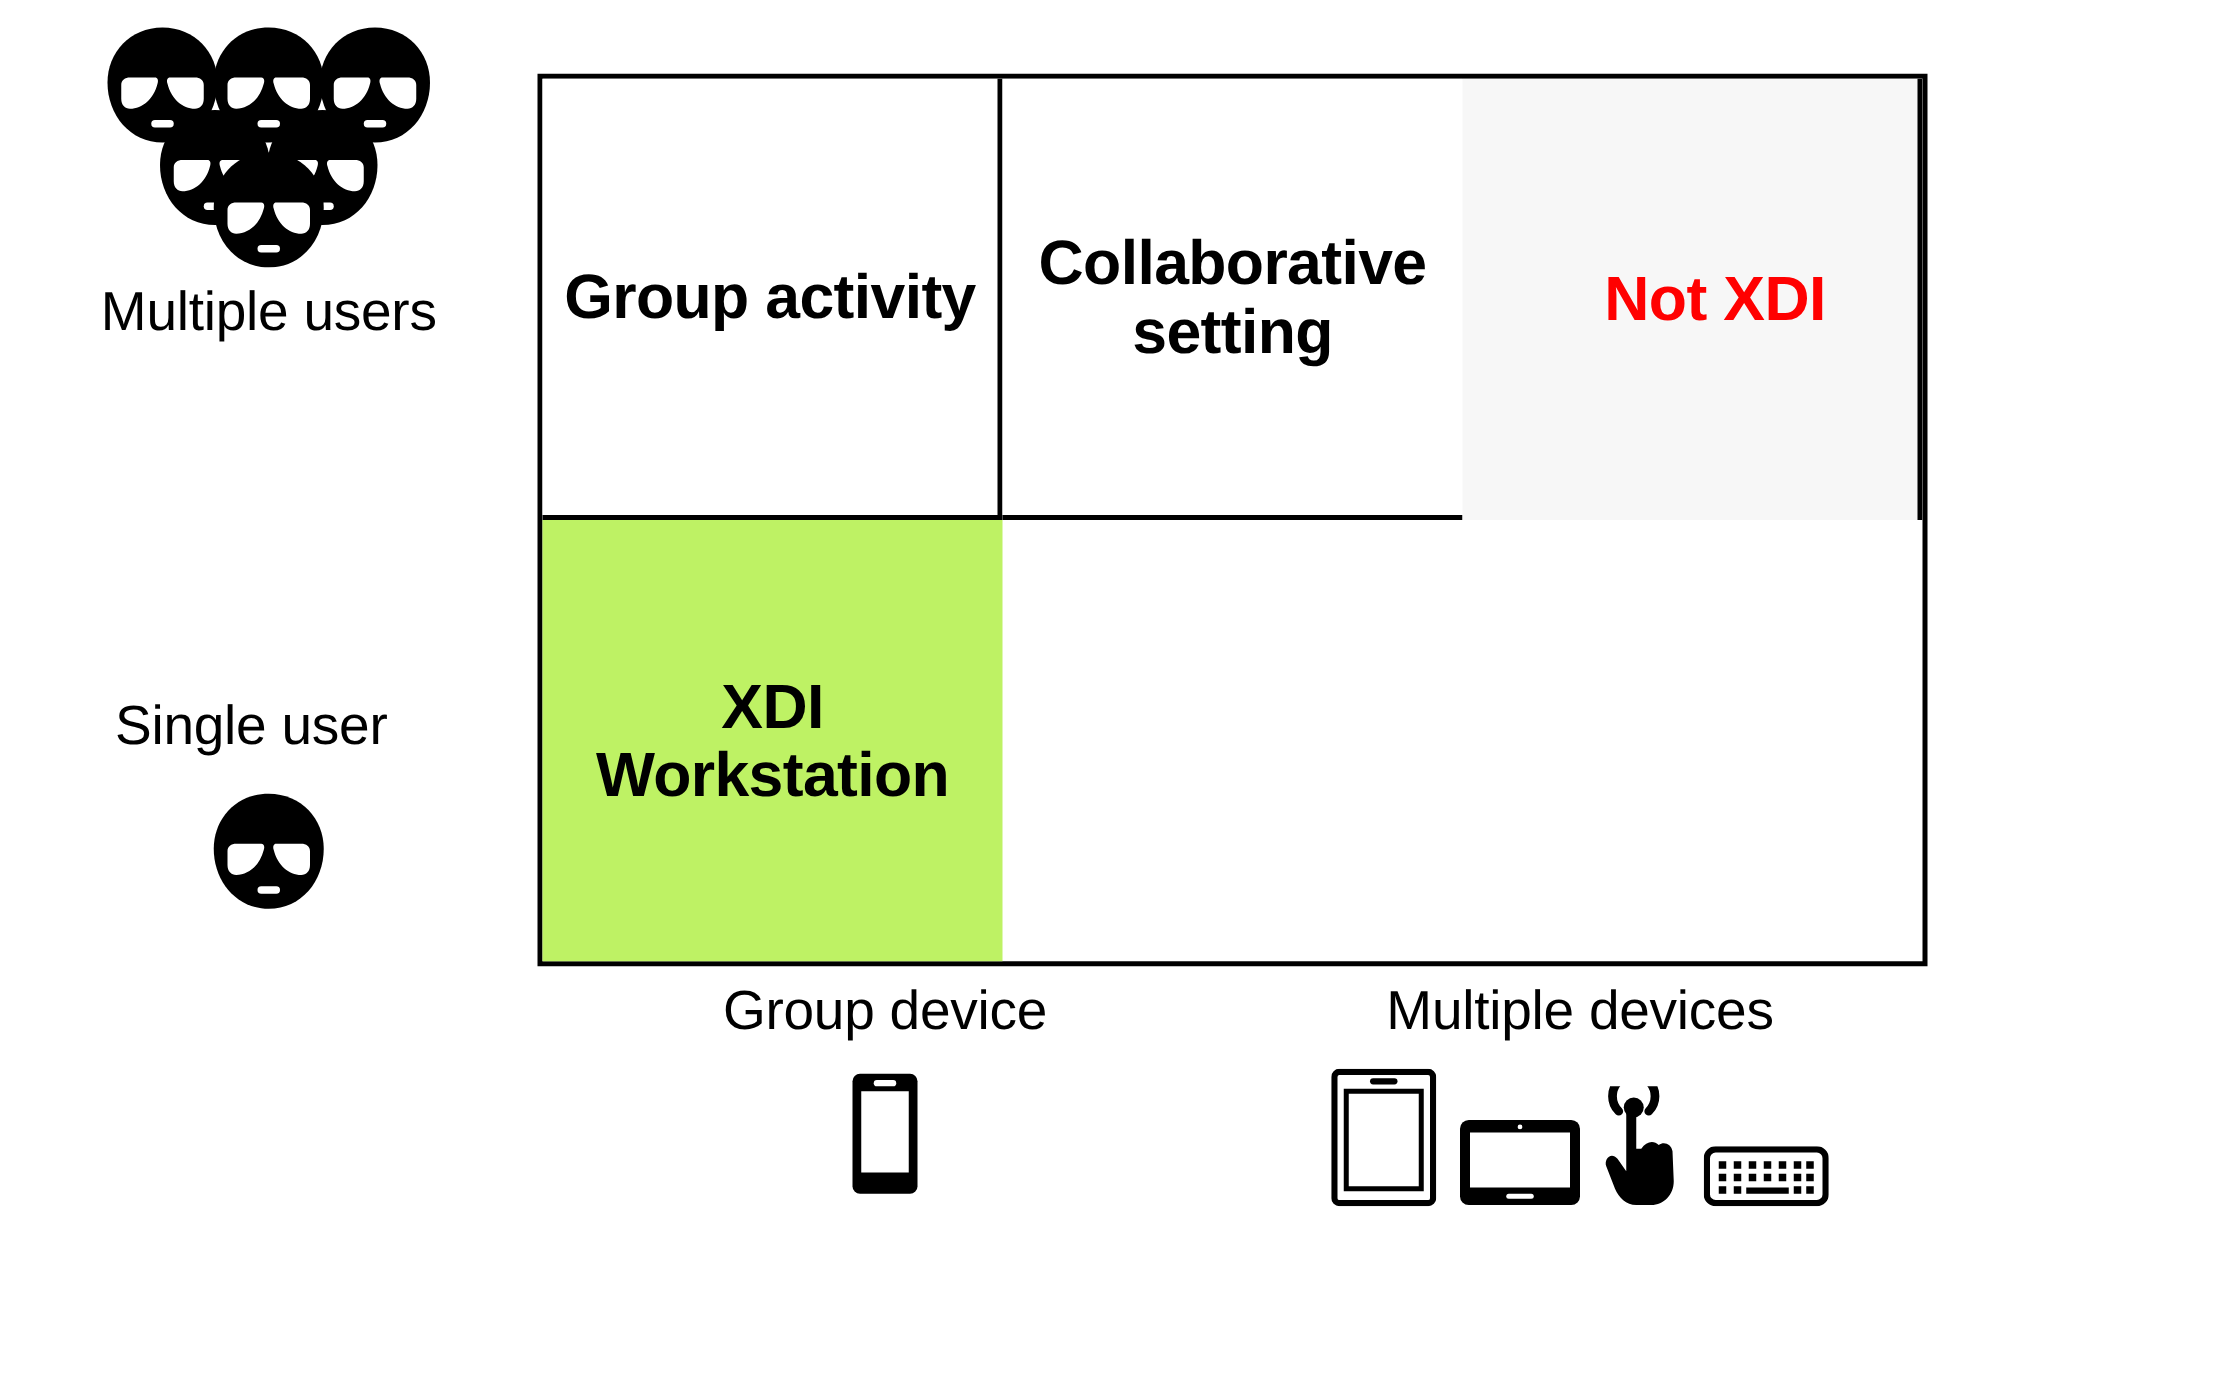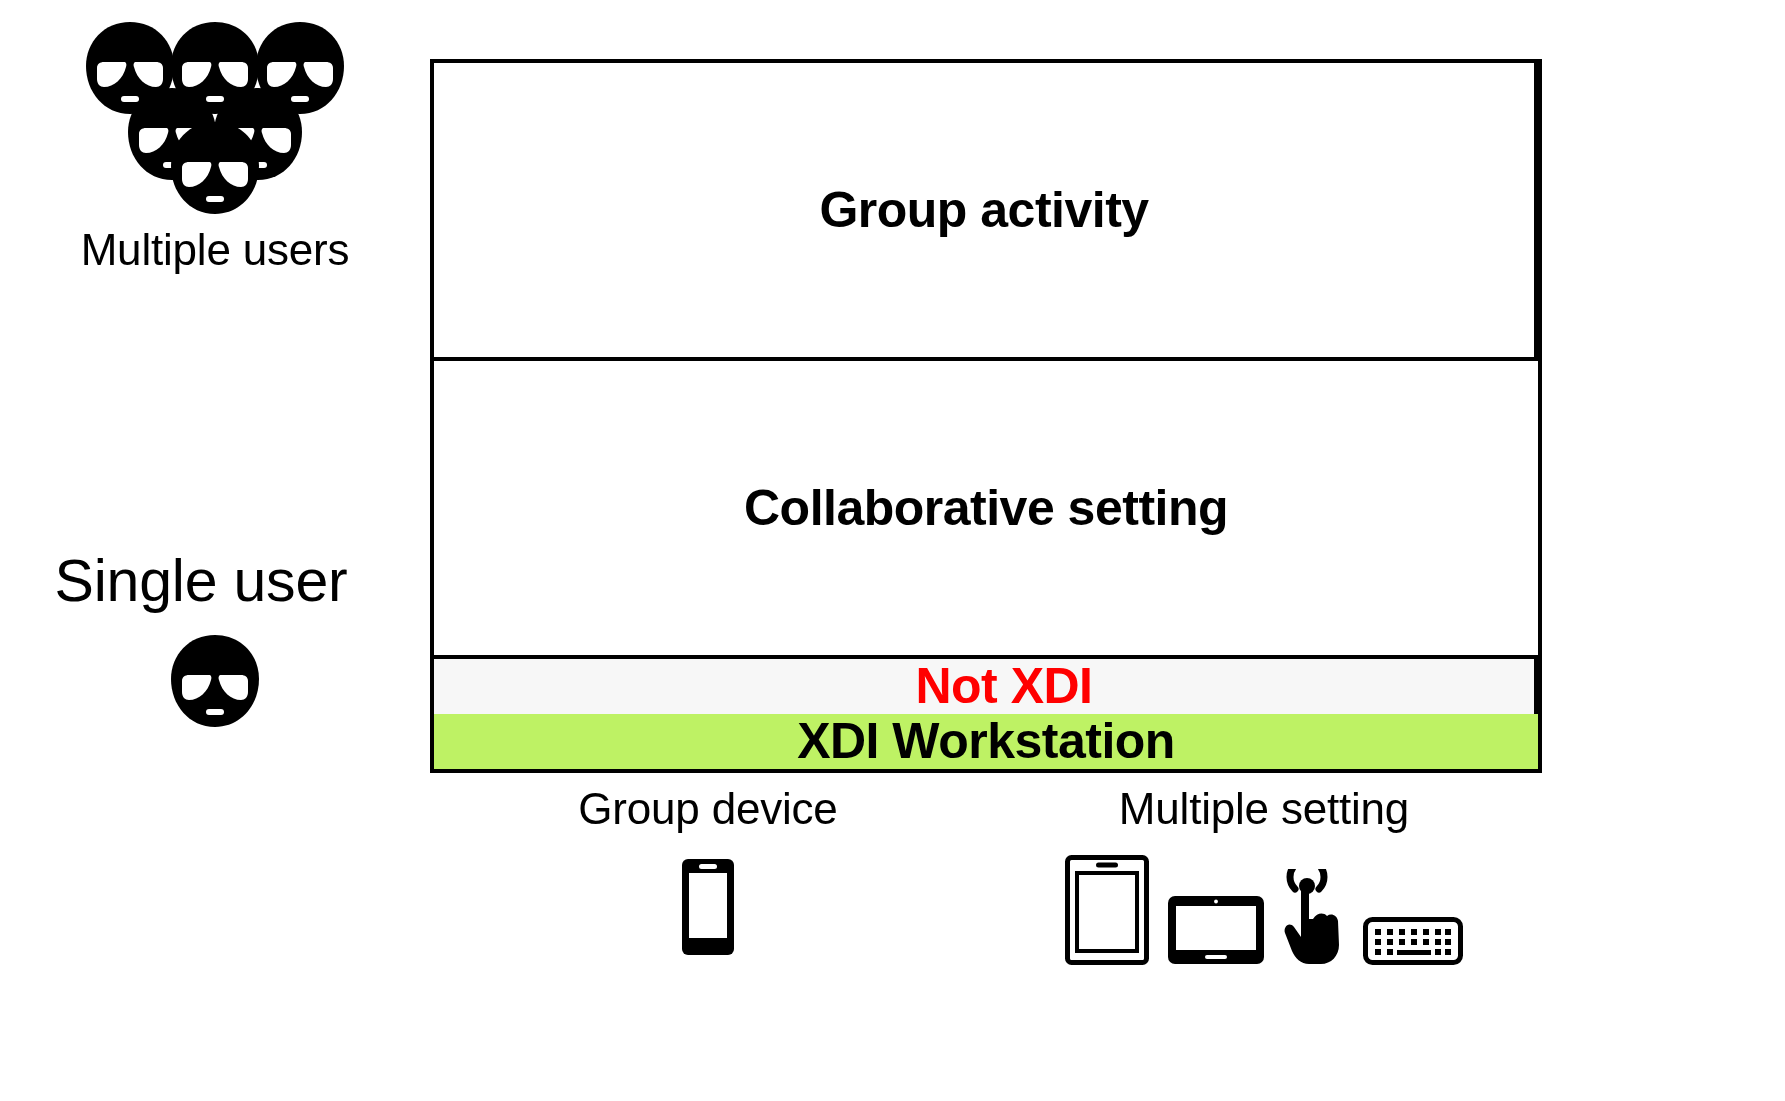--- a/index.html
+++ b/index.html
@@ -49,21 +49,21 @@
 
   #single-user-group {
     position: absolute;
     left: 0;
     top: 555px;
     width: 430px;
     text-align: center;
   }
   #single-user-label {
     display: block;
-    font-size: 59px;
+    font-size: 44px;
     line-height: 52px;
     font-weight: 400;
     letter-spacing: -0.2px;
     padding-right: 28px;
   }
   #single-user-icon {
     display: block;
     margin: 22px auto 0 auto;
     width: 104px;
     height: 104px;
@@ -72,21 +72,21 @@
   
   #matrix {
     position: absolute;
     left: 430px;
     top: 59px;
     width: 1112px;
     height: 714px;
     border: 4px solid #000000;
     box-sizing: border-box;
     display: grid;
-    grid-template-columns: 1fr;
+    grid-template-columns: 1fr 1fr 1fr;
     grid-template-rows: 1fr 1fr;
   }
   .cell {
     display: flex;
     align-items: center;
     justify-content: center;
     box-sizing: border-box;
     text-align: center;
   }
   .cell-text {
@@ -222,21 +222,21 @@
     <div id="single-device-icons">
       <svg class="icon-svg" width="56" height="100" viewBox="0 0 56 100" aria-hidden="true">
         <rect x="2" y="2" width="52" height="96" rx="6" ry="6" fill="#000000"></rect>
         <rect x="9" y="16" width="38" height="65" fill="#ffffff"></rect>
         <rect x="19" y="7" width="18" height="5" rx="2.5" fill="#ffffff"></rect>
       </svg>
     </div>
   </div>
 
   <div class="device-col">
-    <span class="device-label">Multiple setting</span>
+    <span class="device-label">Multiple devices</span>
     <div id="multiple-device-icons">
 
       <svg class="icon-svg" width="84" height="110" viewBox="0 0 84 110" aria-hidden="true">
         <rect x="2.5" y="2.5" width="79" height="105" rx="4" ry="4" fill="#ffffff" stroke="#000000" stroke-width="5"></rect>
         <rect x="12" y="18" width="60" height="78" fill="#ffffff" stroke="#000000" stroke-width="4"></rect>
         <rect x="31" y="7.5" width="22" height="5" rx="2.5" fill="#000000"></rect>
       </svg>
 
       <svg class="icon-svg" width="98" height="70" viewBox="0 0 98 70" aria-hidden="true">
         <rect x="1" y="1" width="96" height="68" rx="7" ry="7" fill="#000000"></rect>

